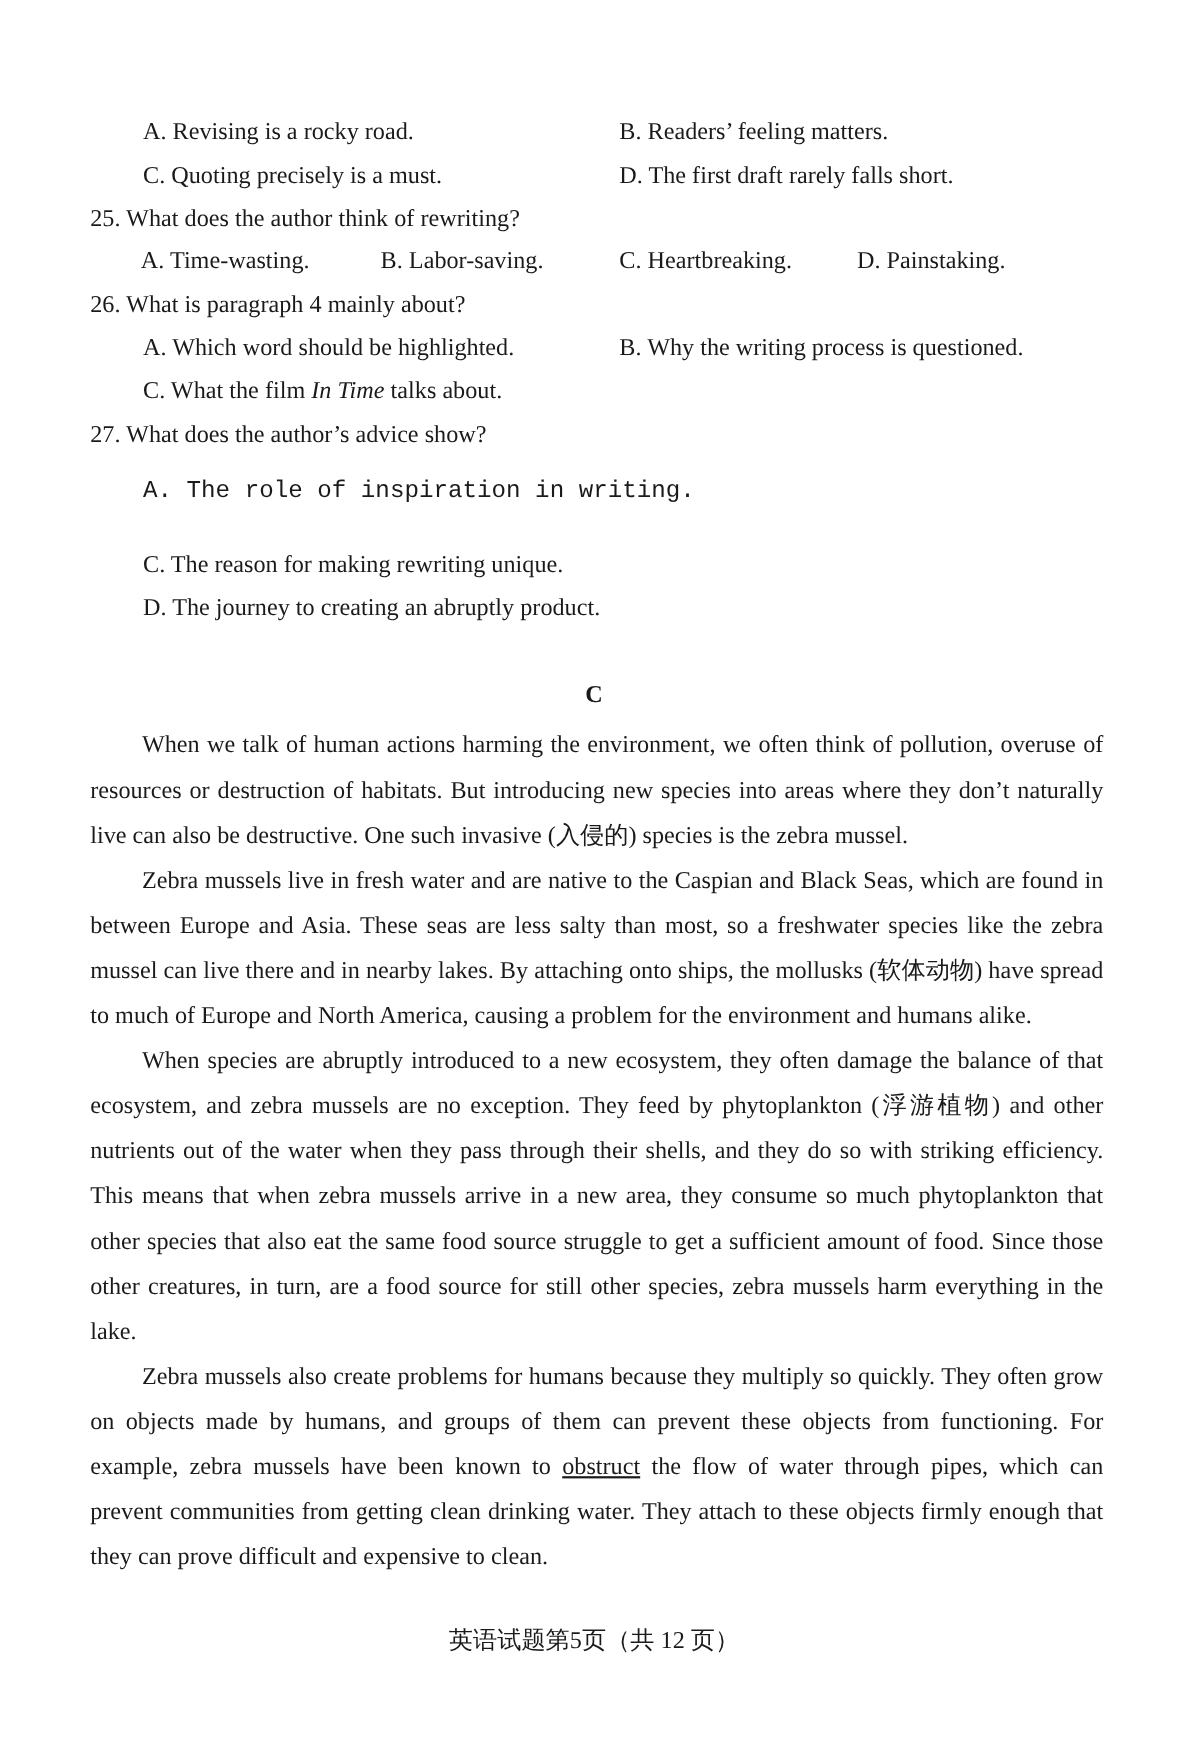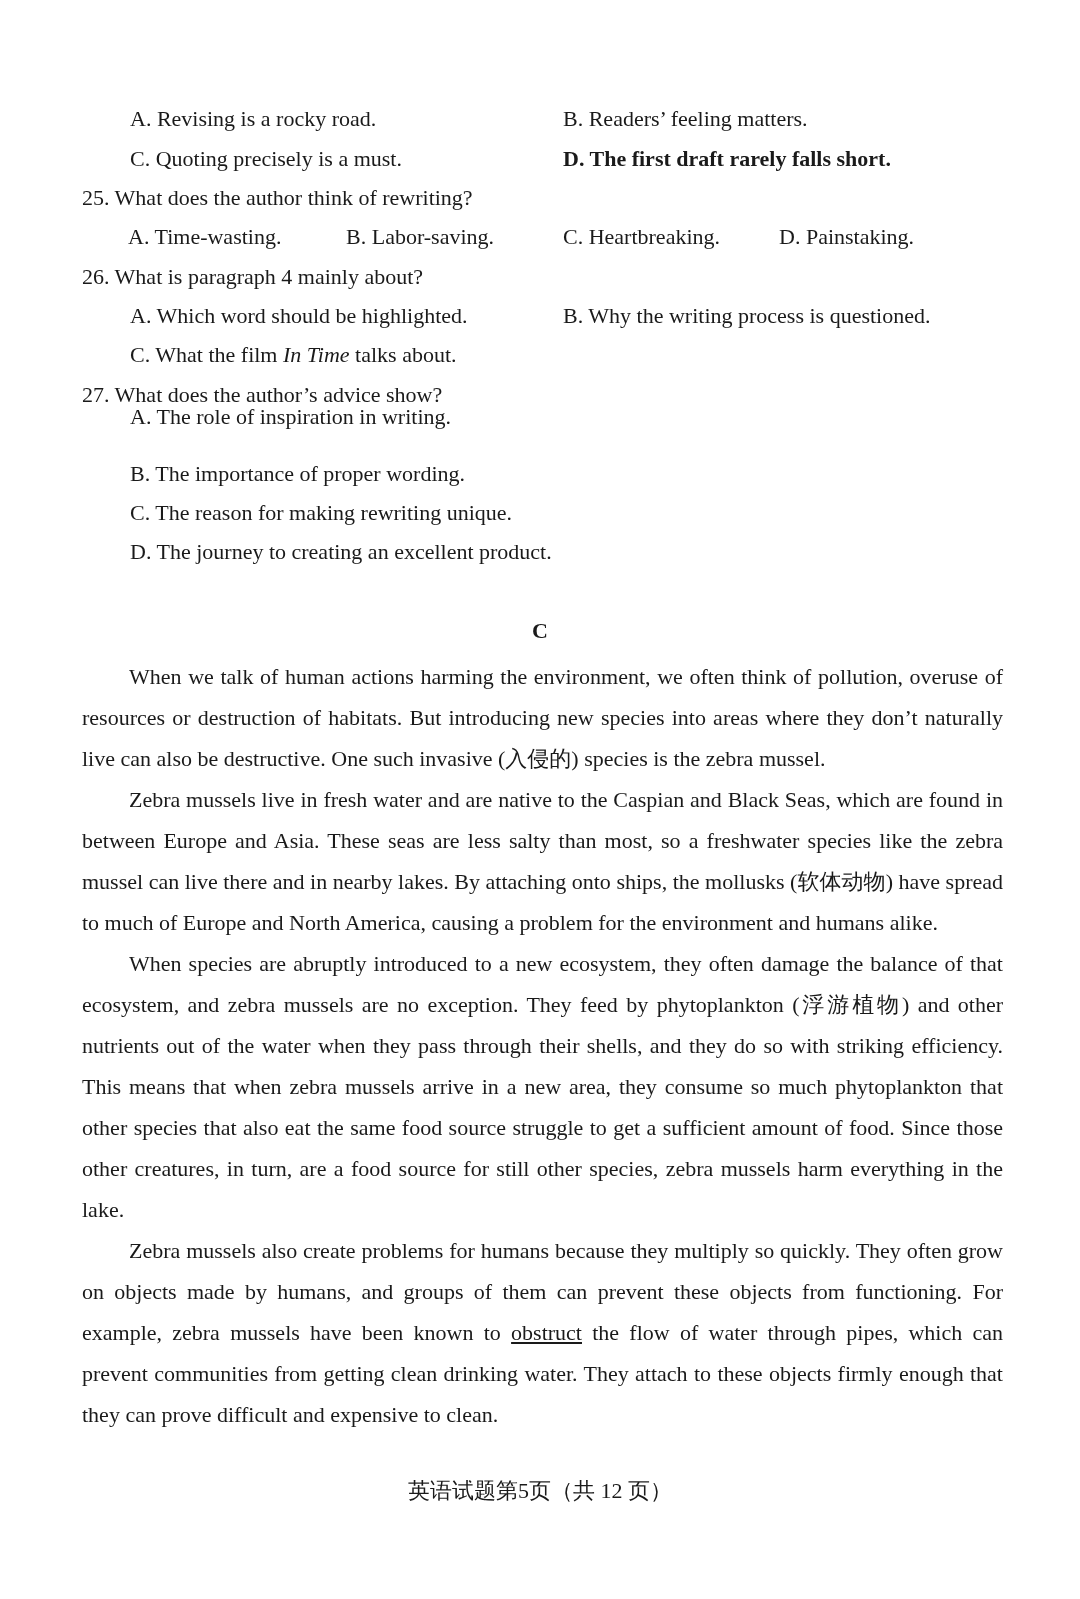--- a/index.html
+++ b/index.html
@@ -70,21 +70,21 @@
 
   <div class="line opt-a-col" style="top:105px;">
     <span>A.</span> <span>Revising is a rocky road.</span>
   </div>
   <div class="line opt-b-col" style="top:105px;">
     <span>B.</span> <span>Readers’ feeling matters.</span>
   </div>
   <div class="line opt-a-col" style="top:145px;">
     <span>C.</span> <span>Quoting precisely is a must.</span>
   </div>
-  <div class="line opt-b-col" style="top:145px;font-weight:bold;">
+  <div class="line opt-b-col" style="top:145px;">
     <span>D.</span> <span>The first draft rarely falls short.</span>
   </div>
 
   <div class="line q-stem" style="top:184px;text-align:center;">
     <span>25.</span> <span>What does the author think of rewriting?</span>
   </div>
   <div class="line" style="top:223px; left:128px;">
     <span>A.</span> <span>Time-wasting.</span>
   </div>
   <div class="line" style="top:223px; left:346px;">
@@ -106,31 +106,28 @@
   <div class="line opt-b-col" style="top:302px;">
     <span>B.</span> <span>Why the writing process is questioned.</span>
   </div>
   <div class="line opt-a-col" style="top:341px;">
     <span>C.</span> <span>What the film </span><span class="italic">In Time</span><span> talks about.</span>
   </div>
 
   <div class="line q-stem" style="top:381px;">
     <span>27.</span> <span>What does the author’s advice show?</span>
   </div>
-  <div class="line opt-a-col" style="top:403px;">
+  <div class="line opt-a-col" style="top:433px;font-family:Liberation Mono, monospace;">
     <span>A.</span> <span>The role of inspiration in writing.</span>
-  </div>
-  <div class="line opt-a-col" style="top:460px;">
-    <span>B.</span> <span>The importance of proper wording.</span>
   </div>
   <div class="line opt-a-col" style="top:499px;">
     <span>C.</span> <span>The reason for making rewriting unique.</span>
   </div>
   <div class="line opt-a-col" style="top:538px;">
-    <span>D.</span> <span>The journey to creating an excellent product.</span>
+    <span>D.</span> <span>The journey to creating an abruptly product.</span>
   </div>
 
   <div class="section-title">C</div>
 
   <div class="passage">
     <p>When we talk of human actions harming the environment, we often think of pollution, overuse of resources or destruction of habitats. But introducing new species into areas where they don’t naturally live can also be destructive. One such invasive (入侵的) species is the zebra mussel.</p>
     <p>Zebra mussels live in fresh water and are native to the Caspian and Black Seas, which are found in between Europe and Asia. These seas are less salty than most, so a freshwater species like the zebra mussel can live there and in nearby lakes. By attaching onto ships, the mollusks (软体动物) have spread to much of Europe and North America, causing a problem for the environment and humans alike.</p>
     <p>When species are abruptly introduced to a new ecosystem, they often damage the balance of that ecosystem, and zebra mussels are no exception. They feed by phytoplankton (浮游植物) and other nutrients out of the water when they pass through their shells, and they do so with striking efficiency. This means that when zebra mussels arrive in a new area, they consume so much phytoplankton that other species that also eat the same food source struggle to get a sufficient amount of food. Since those other creatures, in turn, are a food source for still other species, zebra mussels harm everything in the lake.</p>
     <p><span>Zebra mussels also create problems for humans because they multiply so quickly. They often grow on objects made by humans, and groups of them can prevent these objects from functioning. For example, zebra mussels have been known to </span><span class="underlined">obstruct</span><span> the flow of water through pipes, which can prevent communities from getting clean drinking water. They attach to these objects firmly enough that they can prove difficult and expensive to clean.</span></p>
   </div>

